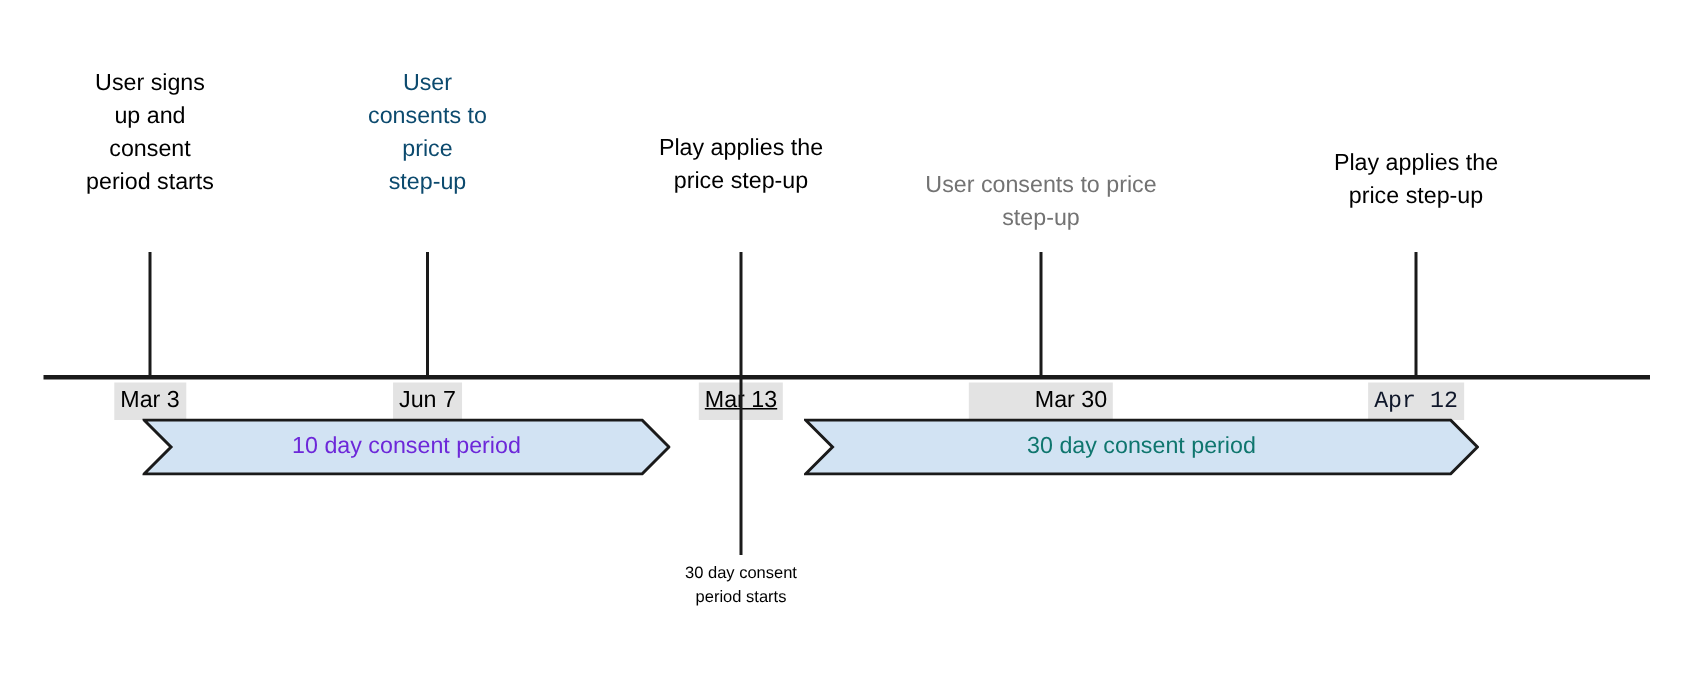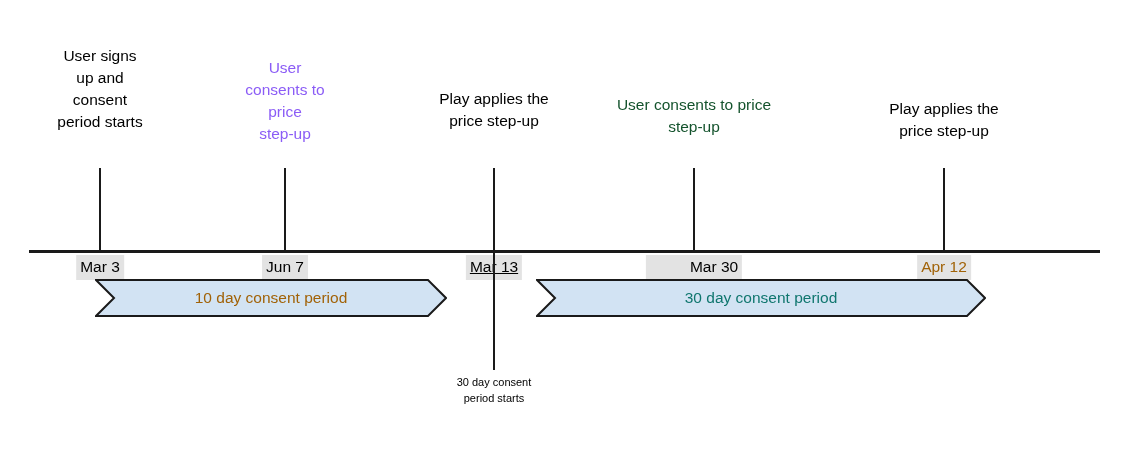--- a/index.html
+++ b/index.html
@@ -100,44 +100,44 @@
       <div class="tick-line" style="left: 284px; top: 168px; height: 84px; background: rgb(26, 26, 26);"></div>
       <div class="tick-line" style="left: 493px; top: 168px; height: 84px; background: rgb(26, 26, 26);"></div>
       <div class="tick-line" style="left: 693px; top: 168px; height: 84px; background: rgb(26, 26, 26);"></div>
       <div class="tick-line" style="left: 943px; top: 168px; height: 84px; background: rgb(26, 26, 26);"></div>
     </div>
   <div id="captions-layer">
       <div class="event-caption" style="left: 100px; top: 45px; width: 160px; color: rgb(0, 0, 0);">User signs
 up and
 consent
 period starts</div>
-      <div class="event-caption" style="left: 285px; top: 45px; width: 160px; color: #8b5cf6; margin-top: 12px;">User
+      <div class="event-caption" style="left: 285px; top: 45px; width: 160px; color: #0c4a6e;">User
 consents to
 price
 step-up</div>
       <div class="event-caption" style="left: 494px; top: 88px; width: 190px; color: rgb(0, 0, 0);">Play applies the
 price step-up</div>
-      <div class="event-caption" style="left: 694px; top: 94px; width: 230px; color: #14532d;">User consents to price
+      <div class="event-caption" style="left: 694px; top: 113px; width: 230px; color: #737373;">User consents to price
 step-up</div>
       <div class="event-caption" style="left: 944px; top: 98px; width: 190px; color: rgb(0, 0, 0);">Play applies the
 price step-up</div>
     </div>
   <div id="chips-layer">
       <div class="date-chip" style="left: 100px; top: 210px; background: rgb(227, 227, 227); color: rgb(0, 0, 0);">Mar 3</div>
       <div class="date-chip" style="left: 285px; top: 210px; background: rgb(227, 227, 227); color: rgb(0, 0, 0);">Jun 7</div>
       <div class="date-chip" style="left: 494px; top: 210px; background: rgb(227, 227, 227); color: rgb(0, 0, 0); text-decoration: underline;">Mar 13</div>
       <div class="date-chip" style="left: 694px; top: 210px; background: rgb(227, 227, 227); color: rgb(0, 0, 0); padding-left: 44px;">Mar 30</div>
-      <div class="date-chip" style="left: 944px; top: 210px; background: rgb(227, 227, 227); color: #a16207;">Apr 12</div>
+      <div class="date-chip" style="left: 944px; top: 210px; background: rgb(227, 227, 227); color: #0f172a; font-family: Liberation Mono, monospace;">Apr 12</div>
     </div>
   <div id="periods-layer">
       <div class="period-bar" style="left: 95px; top: 279px; width: 352px;">
         <svg width="352" height="38" viewBox="0 0 352 38">
           <polygon points="1,1 333,1 351,19 333,37 1,37 19,19" fill="#d2e3f3" stroke="#1a1a1a" stroke-width="2" stroke-linejoin="miter"></polygon>
         </svg>
-        <span class="period-label" style="color: #a16207;">10 day consent period</span>
+        <span class="period-label" style="color: #6d28d9;">10 day consent period</span>
       </div>
       <div class="period-bar" style="left: 536px; top: 279px; width: 450px;">
         <svg width="450" height="38" viewBox="0 0 450 38">
           <polygon points="1,1 431,1 449,19 431,37 1,37 19,19" fill="#d2e3f3" stroke="#1a1a1a" stroke-width="2" stroke-linejoin="miter"></polygon>
         </svg>
         <span class="period-label" style="color: #0f766e;">30 day consent period</span>
       </div>
     </div>
   <div id="below-layer">
       <div class="tick-line" style="left: 493px; top: 250px; height: 120px; background: rgb(26, 26, 26);"></div>

